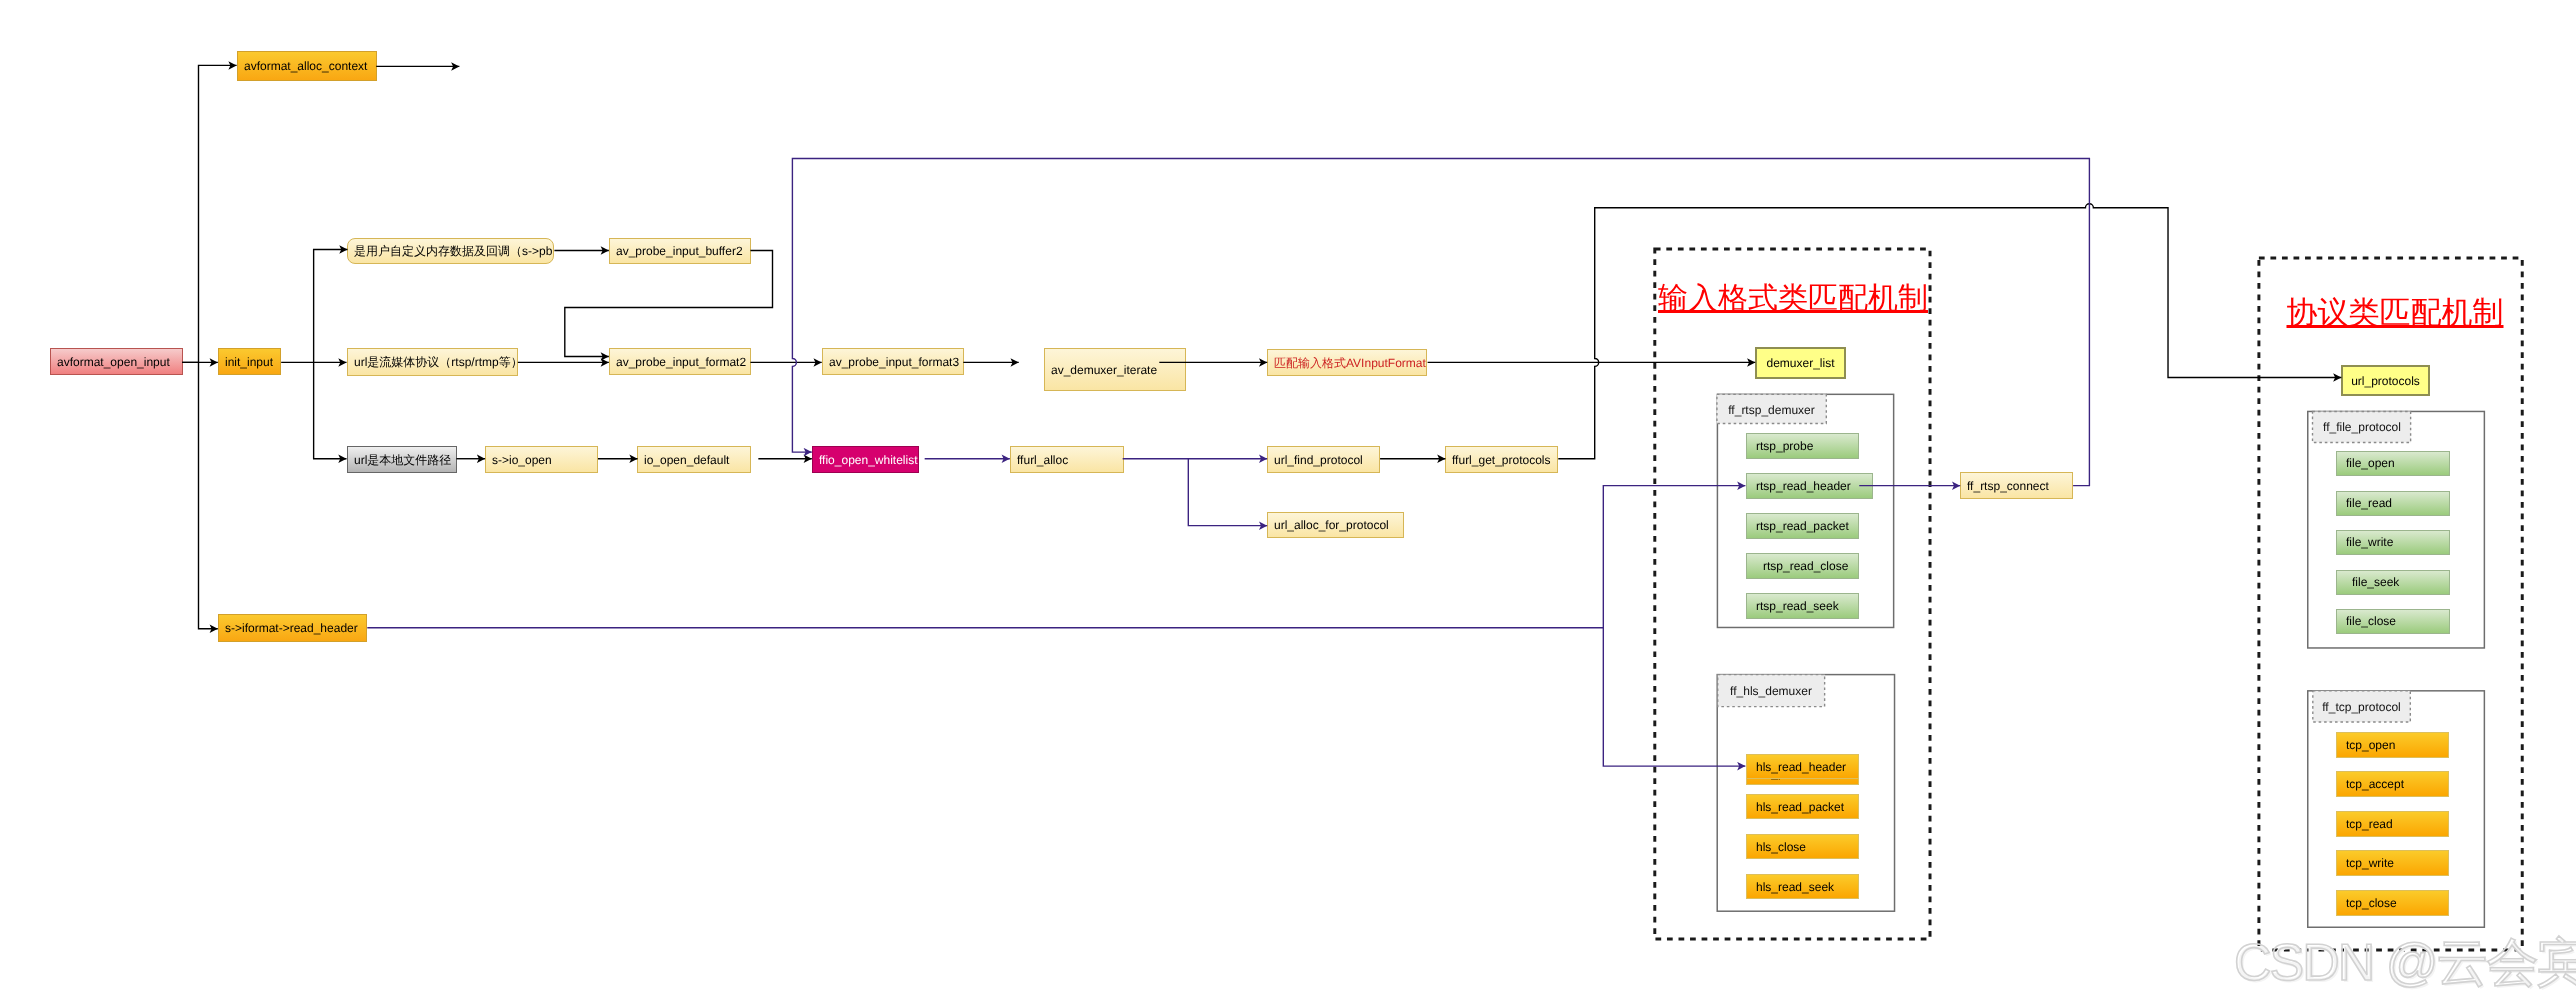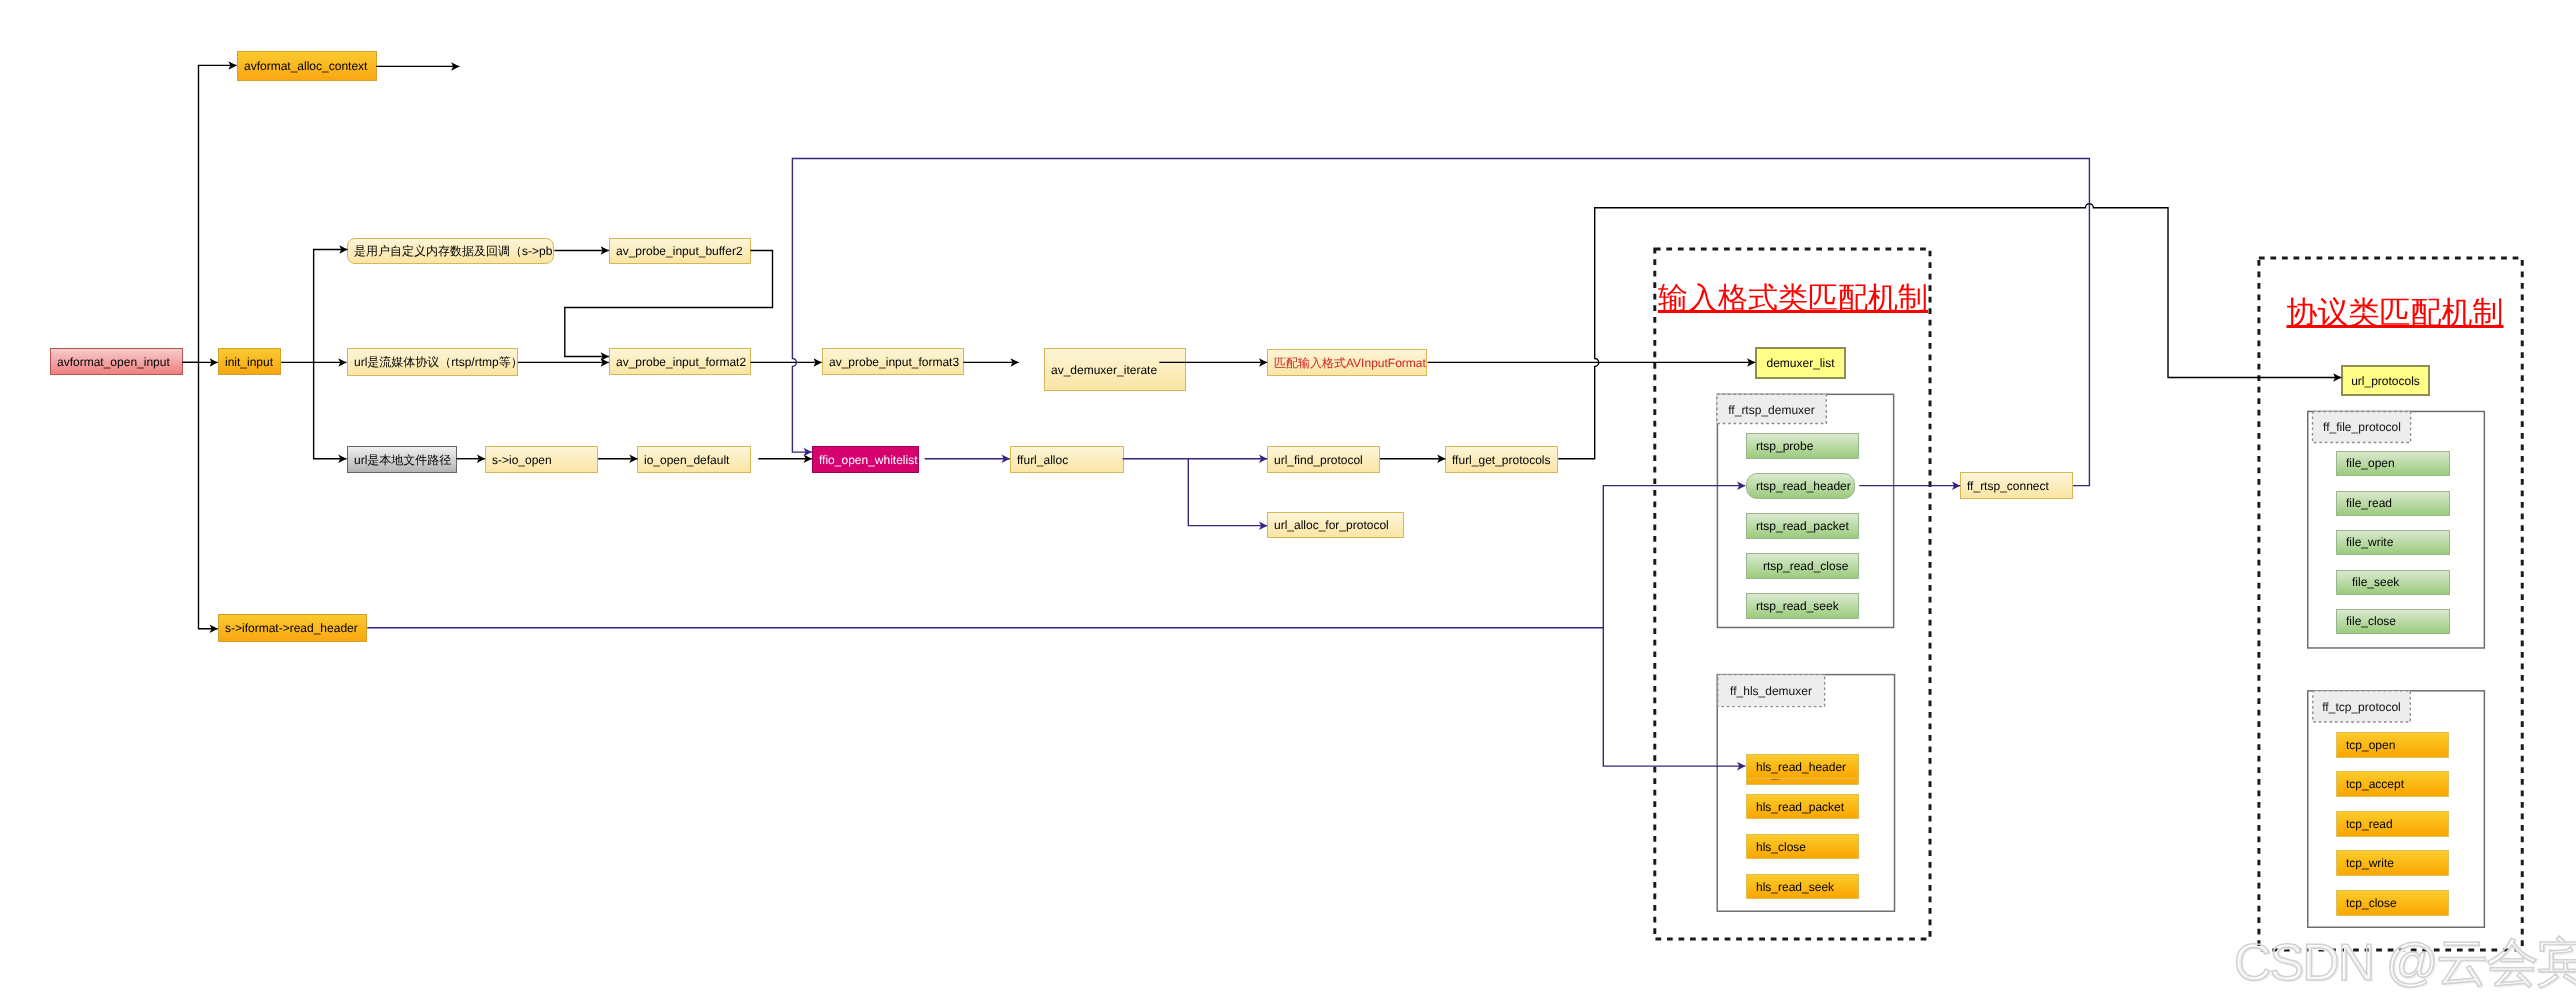--- a/index.html
+++ b/index.html
@@ -46,21 +46,21 @@
 <rect x="2331.05" y="697.75" width="178.4" height="238.8" fill="#ffffff" stroke="#6d6d6d" stroke-width="1.5"></rect>
 <rect x="1734.25" y="398.25" width="110.5" height="29.5" fill="#ededed" stroke="#8a8a8a" stroke-width="1.4" stroke-dasharray="2.6 2.9"></rect>
 <rect x="1735.05" y="681.35" width="108.0" height="32.3" fill="#ededed" stroke="#8a8a8a" stroke-width="1.4" stroke-dasharray="2.6 2.9"></rect>
 <rect x="2335.85" y="415.55" width="99.1" height="31.299999999999997" fill="#ededed" stroke="#8a8a8a" stroke-width="1.4" stroke-dasharray="2.6 2.9"></rect>
 <rect x="2336.15" y="697.75" width="98.5" height="31.5" fill="#ededed" stroke="#8a8a8a" stroke-width="1.4" stroke-dasharray="2.6 2.9"></rect>
 </svg>
 <div class="grp-title" style="left:1658px;top:284px;width:269px;font-size:30px;">输入格式类匹配机制</div>
 <div class="grp-title" style="left:2286px;top:297px;width:218px;font-size:31px;">协议类匹配机制</div>
 <div class="cont-lbl" style="left:1716px;top:394px;width:111px;height:31px;">ff_rtsp_demuxer</div>
 <div class="item green" style="left:1746px;top:433px;width:113px;height:25.5px;">rtsp_probe</div>
-<div class="item green" style="left:1746px;top:473px;width:109px;height:25.5px;border-radius:11px;">rtsp_read_header</div>
+<div class="item green" style="left:1746px;top:473px;width:127px;height:25.5px;">rtsp_read_header</div>
 <div class="item green" style="left:1746px;top:513px;width:113px;height:25.5px;">rtsp_read_packet</div>
 <div class="item green" style="left:1746px;top:553px;width:113px;height:25.5px;padding-left:16px;">rtsp_read_close</div>
 <div class="item green" style="left:1746px;top:593px;width:113px;height:25.5px;">rtsp_read_seek</div>
 <div class="cont-lbl" style="left:1717px;top:674px;width:108px;height:33px;">ff_hls_demuxer</div>
 <div class="item orange" style="left:1746px;top:715px;width:113px;height:25px;margin-top:45px;">hls_probe</div>
 <div class="item orange" style="left:1746px;top:754px;width:113px;height:25px;text-align:center;">hls_read_header</div>
 <div class="item orange" style="left:1746px;top:794px;width:113px;height:25px;">hls_read_packet</div>
 <div class="item orange" style="left:1746px;top:834px;width:113px;height:25px;">hls_close</div>
 <div class="item orange" style="left:1746px;top:874px;width:113px;height:25px;">hls_read_seek</div>
 <div class="cont-lbl" style="left:2312px;top:411px;width:100px;height:32px;">ff_file_protocol</div>

